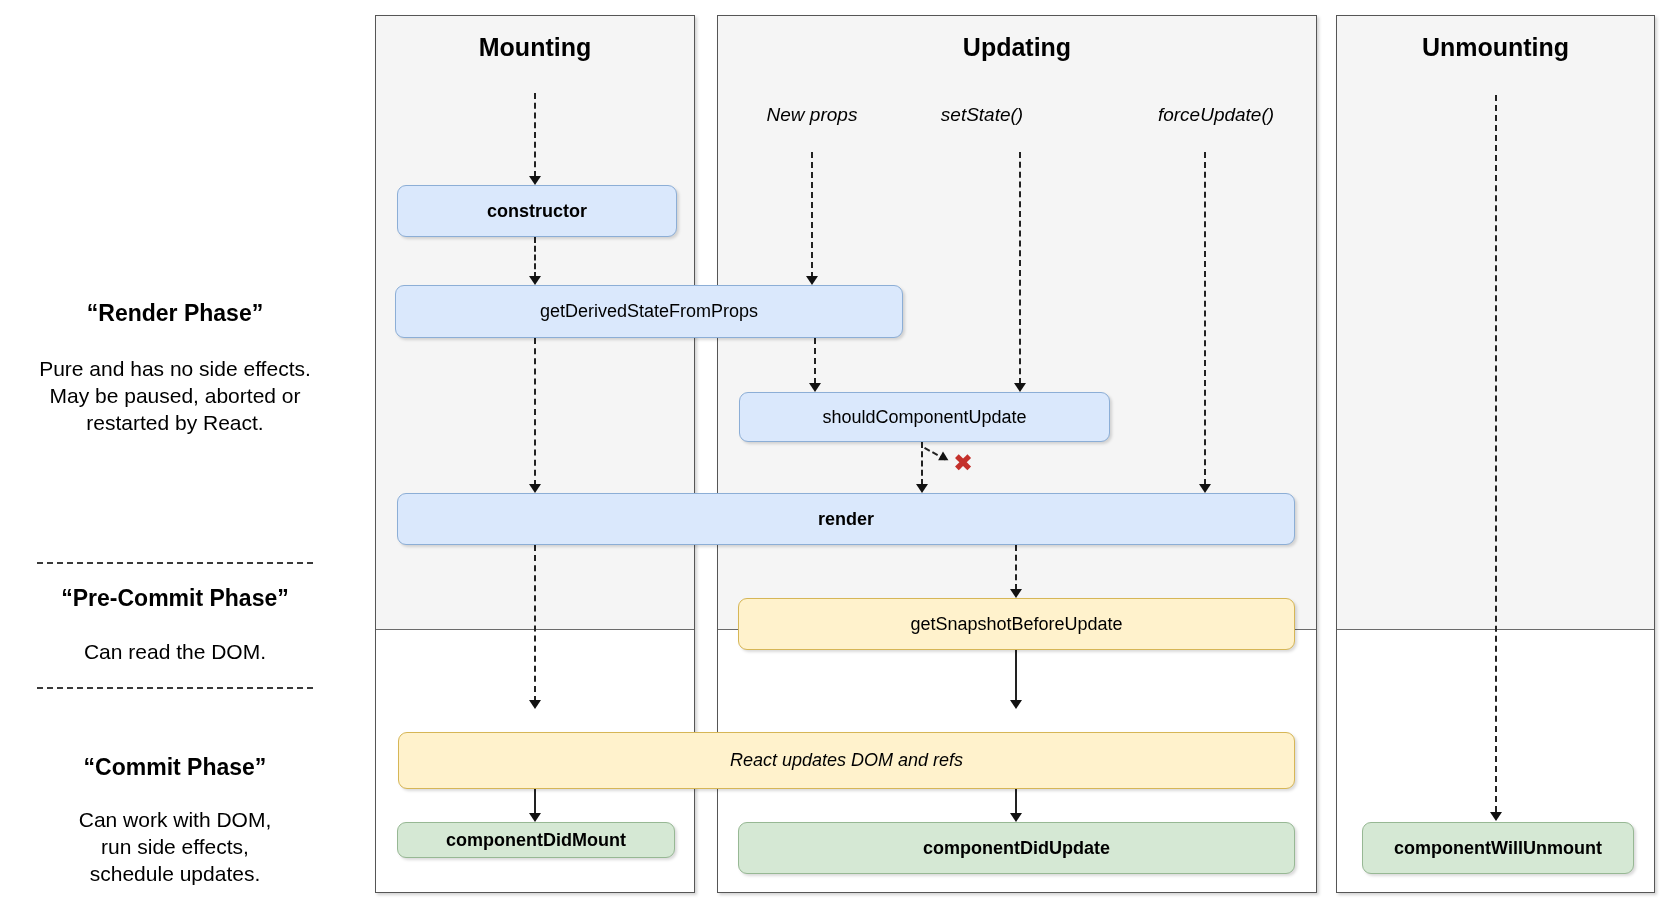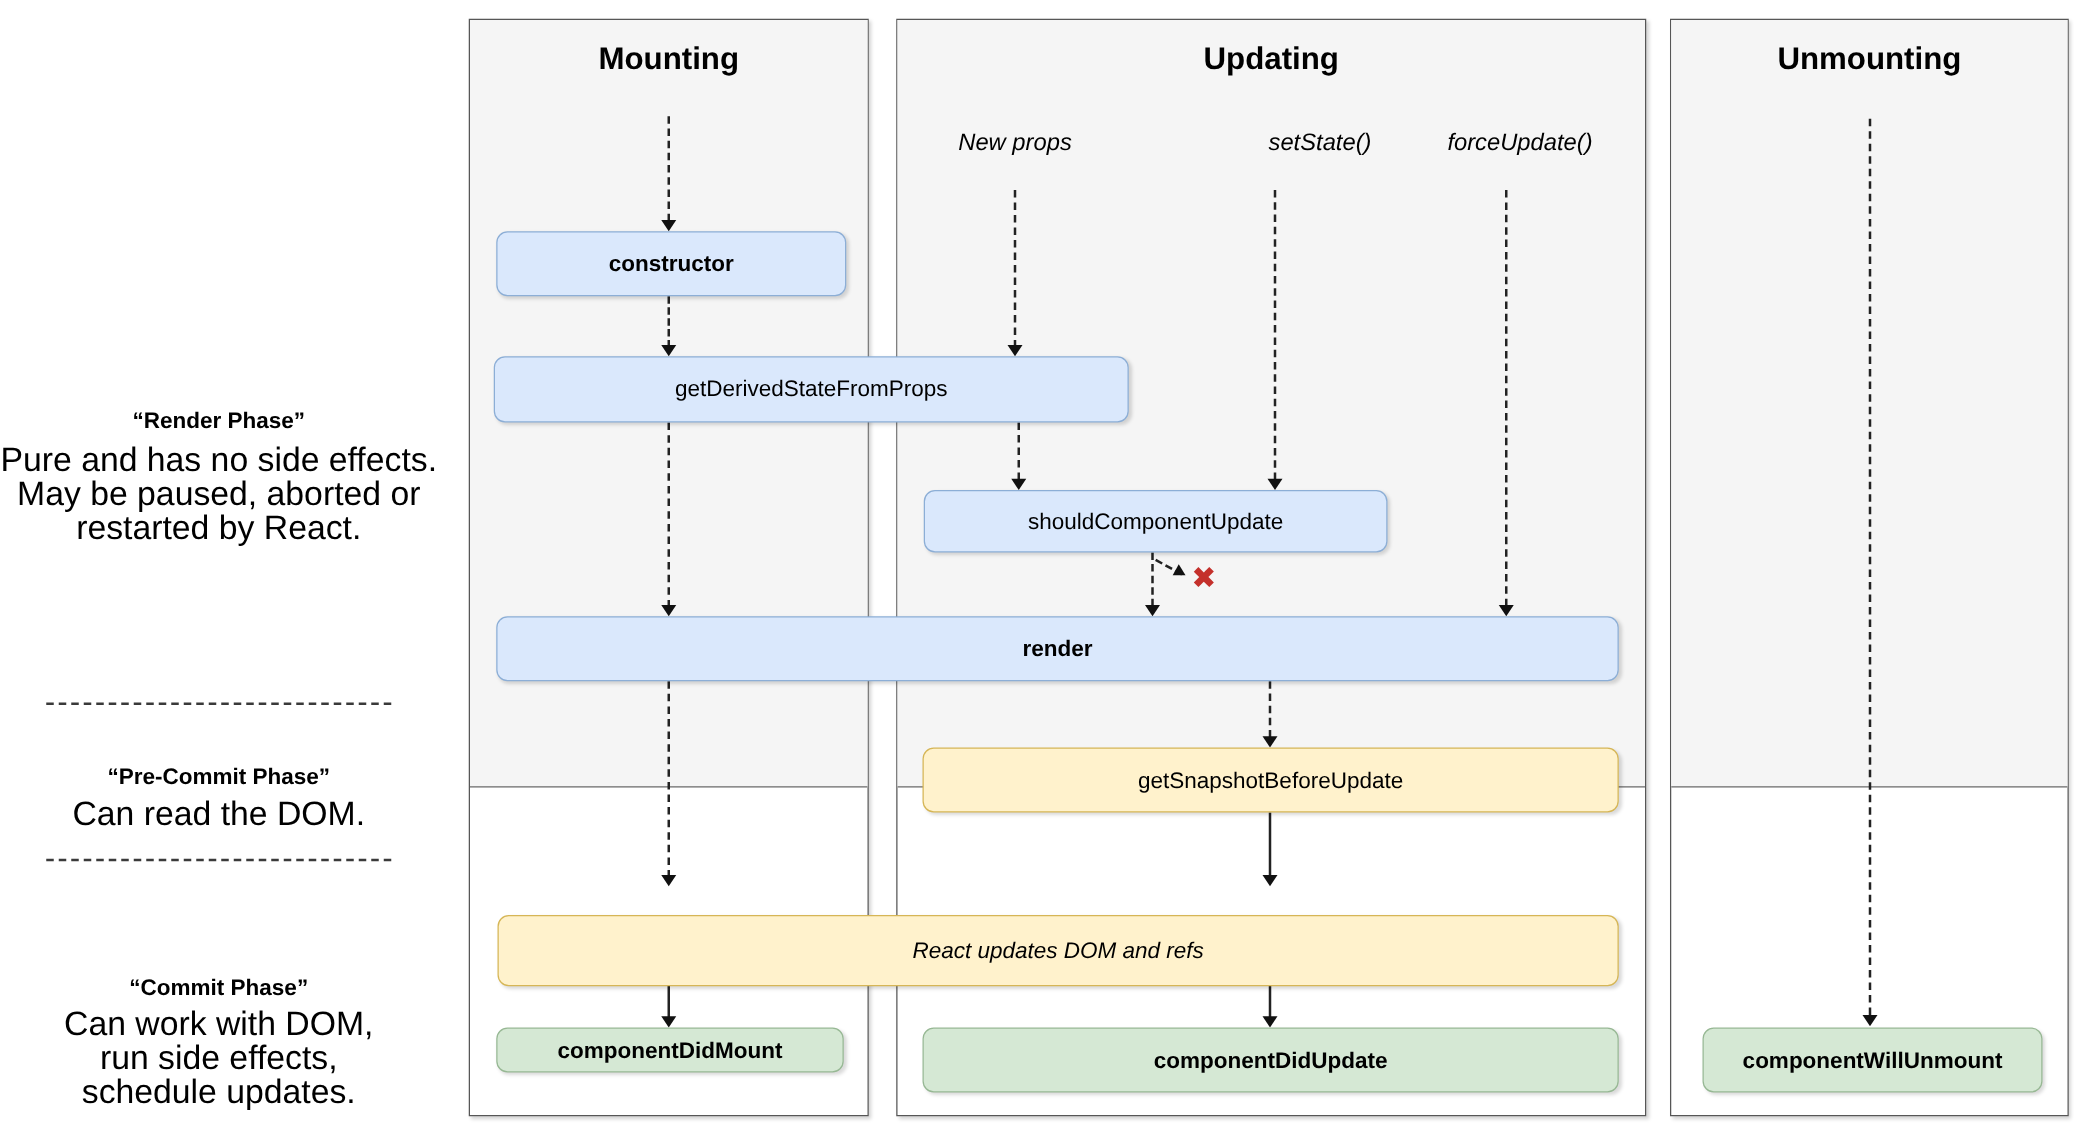--- a/index.html
+++ b/index.html
@@ -15,22 +15,22 @@
   }
   .col .shade{position:absolute;left:0;top:0;width:100%;height:613px;background:#f5f5f5;border-bottom:1px solid #6b6b6b;}
   .col-title{
     position:absolute;top:17px;left:0;width:100%;text-align:center;
     font-size:25px;font-weight:bold;z-index:1;
   }
   .col-mounting{left:375px;width:320px;}
   .col-updating{left:717px;width:600px;}
   .col-unmounting{left:1336px;width:319px;}
   
-  .phase-title{position:absolute;left:0;width:350px;text-align:center;font-size:18px;font-weight:bold;z-index:1;margin-top:26px;}
-  .phase-body{position:absolute;left:0;width:350px;text-align:center;font-size:27px;line-height:27px;white-space:pre-line;z-index:1;}
+  .phase-title{position:absolute;left:0;width:350px;text-align:center;font-size:23px;font-weight:bold;z-index:1;}
+  .phase-body{position:absolute;left:0;width:350px;text-align:center;font-size:21px;line-height:27px;white-space:pre-line;z-index:1;}
   .hdiv{position:absolute;left:37px;width:276px;height:0;border-top:2px dashed #3a3a3a;z-index:1;}
   
   .trigger{position:absolute;top:104px;transform:translateX(-50%);font-size:19px;font-style:italic;z-index:2;white-space:nowrap;}
   
   .box{
     position:absolute;box-sizing:border-box;border-radius:9px;z-index:3;
     display:flex;align-items:center;justify-content:center;
     font-size:18px;box-shadow:2px 2px 3px rgba(0,0,0,0.15);
   }
   .box.blue{background:#dae8fc;border:1px solid #8caed6;}
@@ -75,21 +75,21 @@
   <div class="col col-updating">
     <div class="shade"></div>
     <div class="col-title">Updating</div>
   </div>
   <div class="col col-unmounting">
     <div class="shade"></div>
     <div class="col-title">Unmounting</div>
   </div>
 
   <div class="trigger" style="left:812px;">New props</div>
-  <div class="trigger" style="left:1056px;">setState()</div>
+  <div class="trigger" style="left:982px;">setState()</div>
   <div class="trigger" style="left:1216px;">forceUpdate()</div>
 
   <div class="vdash" style="left:534px;top:93px;height:84px;"></div>
   <div class="ah-down" style="left:529px;top:176px;"></div>
 
   <div class="vdash" style="left:534px;top:237px;height:41px;"></div>
   <div class="ah-down" style="left:529px;top:276px;"></div>
 
   <div class="vdash" style="left:534px;top:338px;height:148px;"></div>
   <div class="ah-down" style="left:529px;top:484px;"></div>

